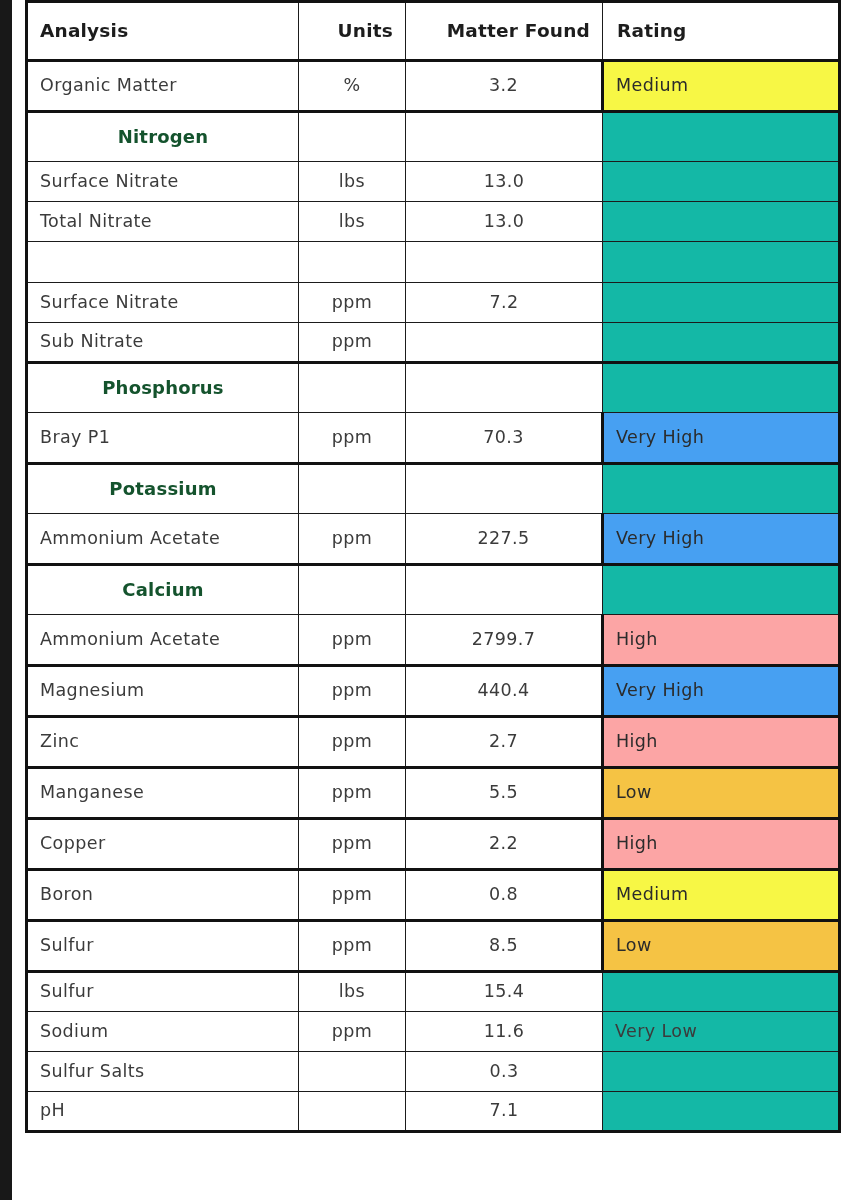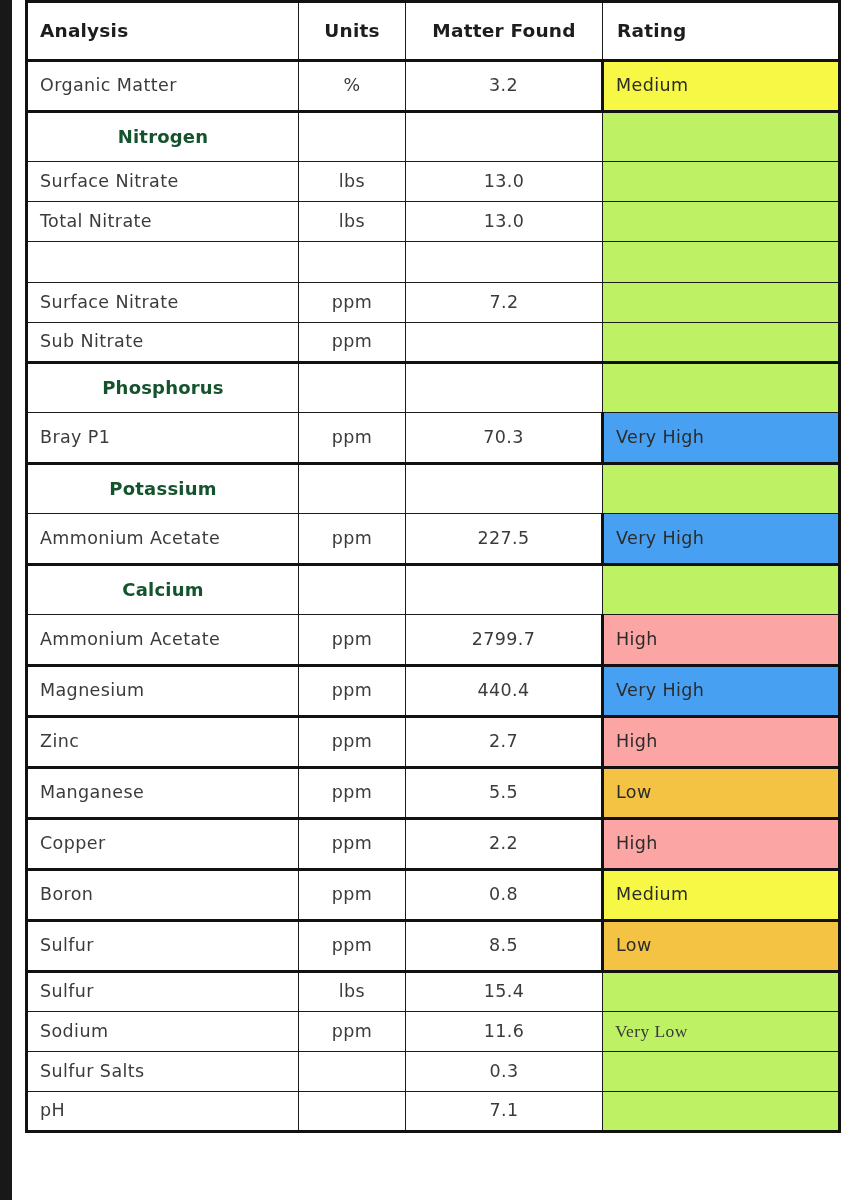--- a/index.html
+++ b/index.html
@@ -74,21 +74,21 @@
   }
   tr.head .cell {
     font-weight: bold;
     color: #1d1d1d;
     font-size: 18.5px;
     letter-spacing: 0.2px;
   }
   th.h-analysis .cell { text-align: left; }
   th.h-units .cell,
   th.h-level .cell,
-  th.h-rating .cell { text-align: center; }
+  th.h-rating .cell { text-align: right; }
   th.h-rating .cell { text-align: left; padding-left: 14px; }
 
   
   tr.data { height: 40px; }
   tr.data.tall { height: 51px; }
   tr.data.spacer { height: 41px; }
 
   td.analysis .cell { text-align: left; }
   td.units   .cell { text-align: center; }
   td.level   .cell { text-align: center; }
@@ -106,21 +106,21 @@
   }
 
   
   tr.thick-top td { border-top: 3px solid #111111; }
 
   
   td.rating.fill-yellow { background: #f7f745; }
   td.rating.fill-blue   { background: #47a0f2; }
   td.rating.fill-green  { background: #fca5a5; }
   td.rating.fill-orange { background: #f5c344; }
-  td.rating.fill-none   { background: #bef264; font-family: Liberation Serif, serif; }
+  td.rating.fill-none   { background: #14b8a6; }
 
   td.rating.fill-yellow .cell,
   td.rating.fill-blue .cell,
   td.rating.fill-green .cell,
   td.rating.fill-orange .cell {
     color: #2b2b2b;
   }
 
   
   td.rating.filled {

